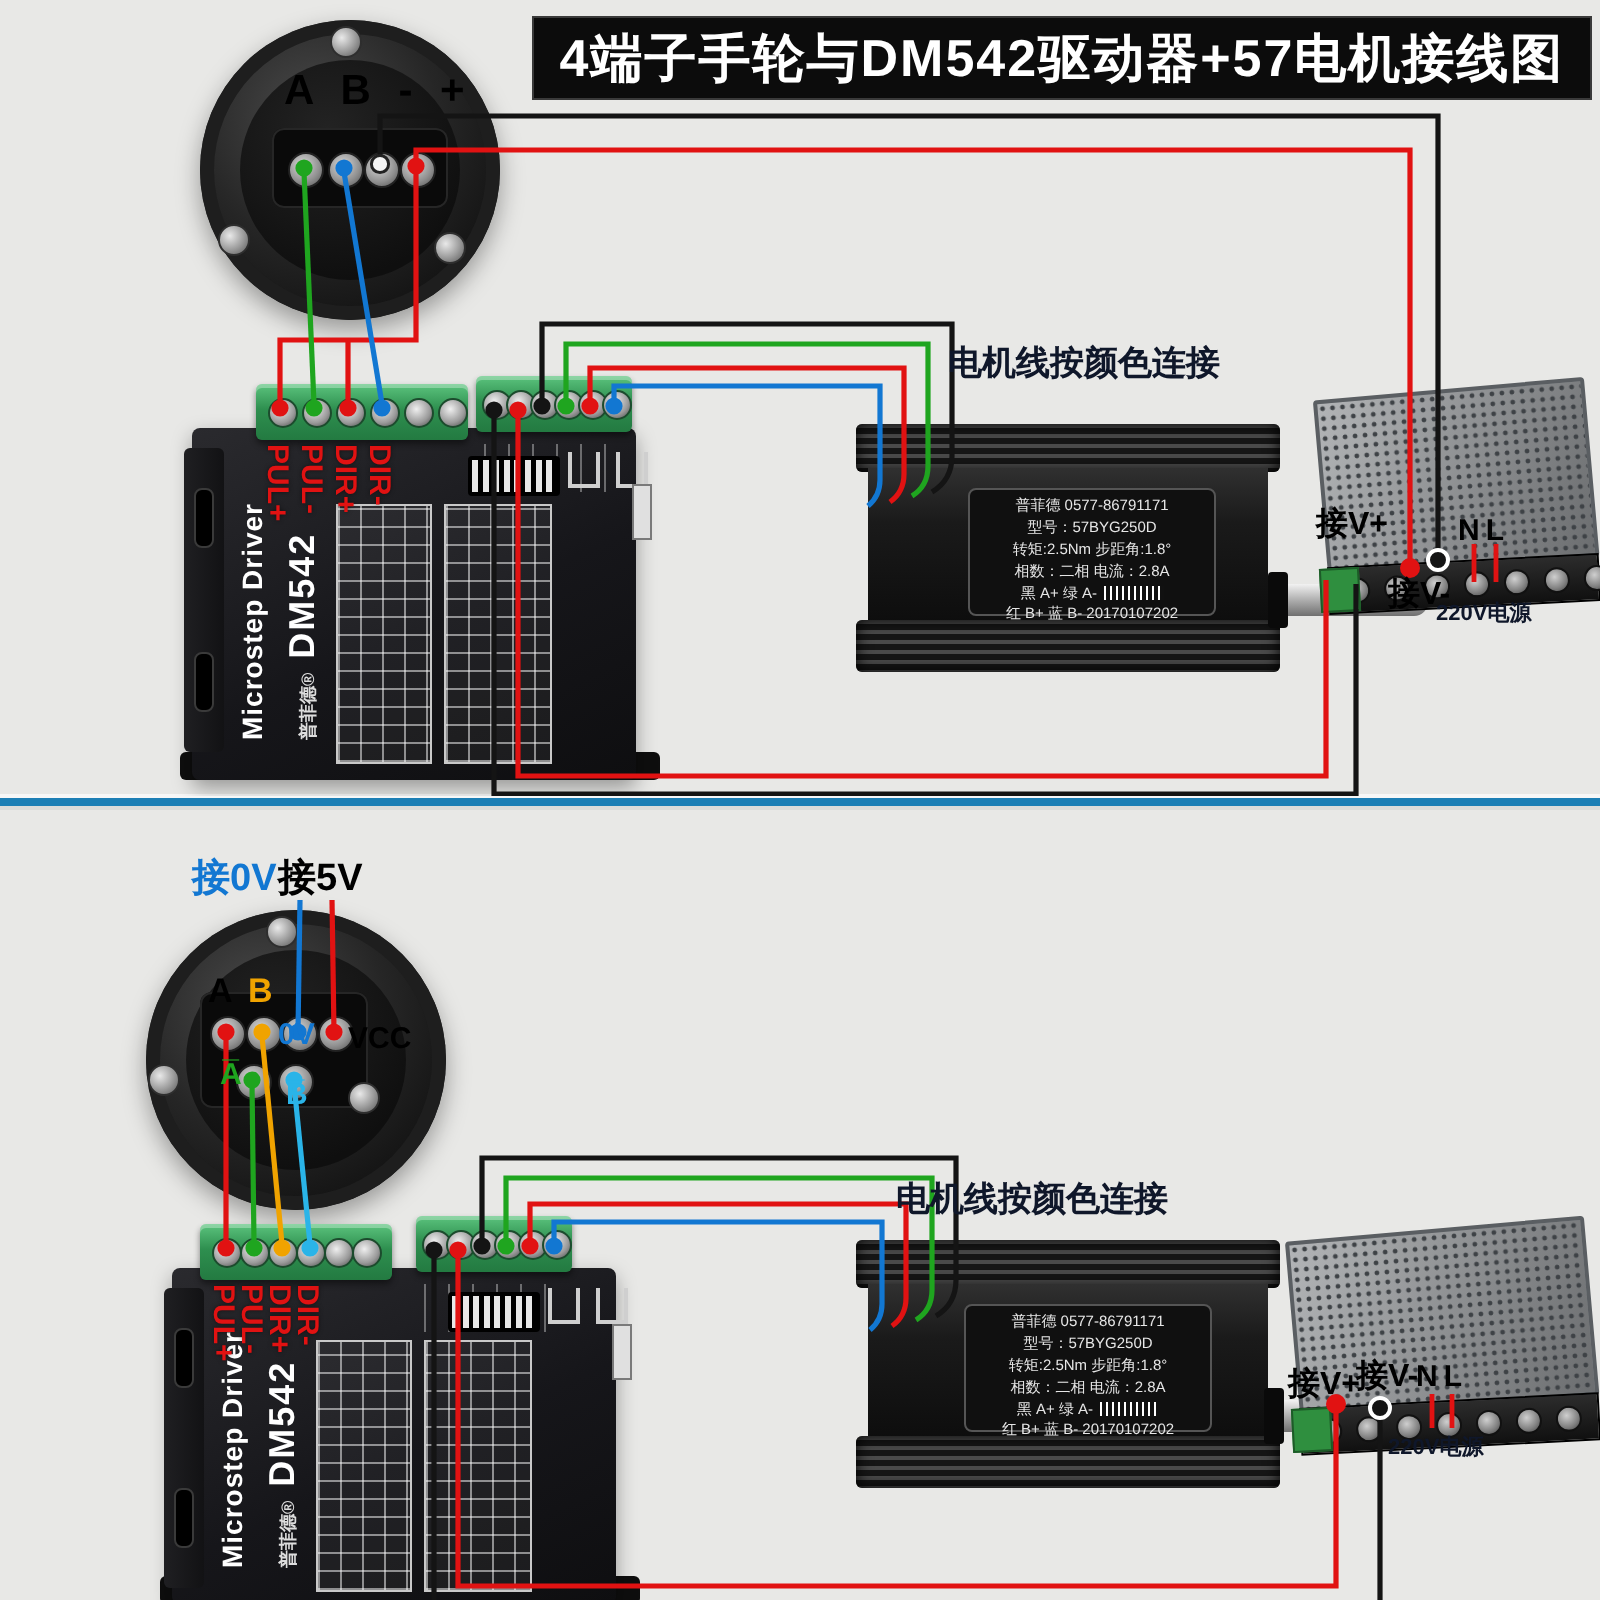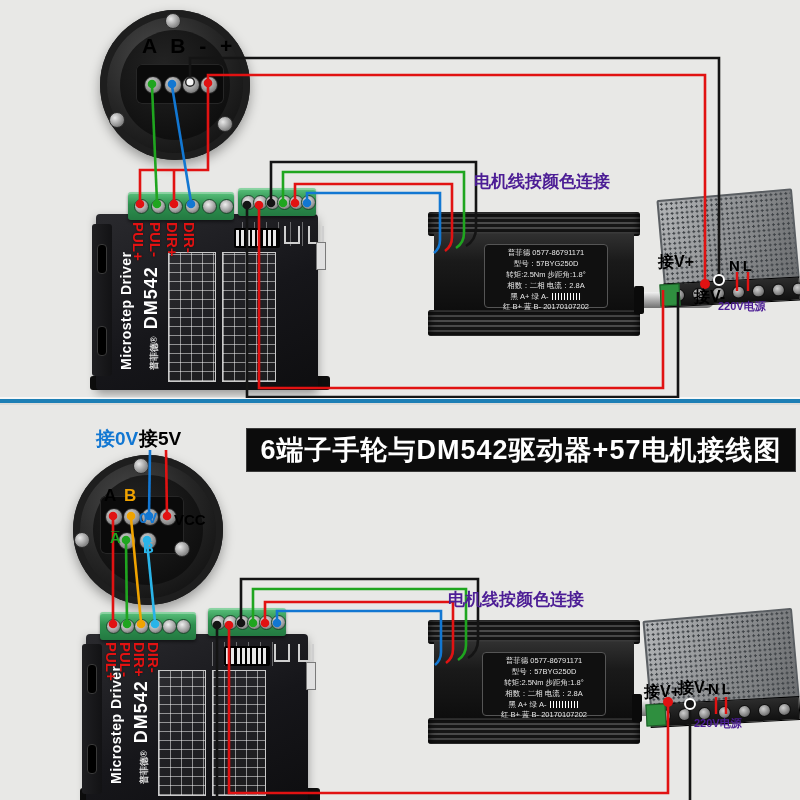--- a/index.html
+++ b/index.html
@@ -5,21 +5,21 @@
   html,body{margin:0;padding:0;}
   body{width:800px;height:800px;font-family:"Liberation Sans","DejaVu Sans",sans-serif;}
   .scene{position:relative;width:800px;height:800px;background:#e8e8e6;overflow:hidden;}
   .panel{position:absolute;left:0;width:800px;overflow:hidden;}
   .panel-a{top:0;height:398px;}
   .panel-b{top:416px;height:394px;}
   .divider{position:absolute;left:0;top:397px;width:800px;height:8px;background:#1d7fb5;border-top:2px solid #f7f7f7;border-bottom:2px solid #dcdcda;box-sizing:border-box;}
   .titlebar{position:absolute;background:#0c0c0c;color:#fff;font-weight:800;text-align:center;letter-spacing:1px;border:1px solid #3a3a3a;box-sizing:border-box;}
   .wires{position:absolute;left:0;top:0;z-index:30;pointer-events:none;}
   .lbl{position:absolute;font-weight:900;white-space:nowrap;z-index:40;}
-  .red{color:#000000}.blue{color:#1277d2}.orange{color:#f0a300}.green{color:#1fa51f}.cyan{color:#2ab4e8}.dark{color:#4c1d95}
+  .red{color:#000000}.blue{color:#1277d2}.orange{color:#f0a300}.green{color:#1fa51f}.cyan{color:#2ab4e8}.dark{color:#0f172a}
   
   .hw{position:absolute;border-radius:50%;background:radial-gradient(circle at 38% 32%,#4a4a4a,#262626 45%,#161616 72%,#0a0a0a 100%);box-shadow:inset 0 0 0 7px #1e1e1e,0 5px 12px rgba(0,0,0,.35);z-index:10;}
   .hw-inner{position:absolute;inset:20px;border-radius:50%;background:radial-gradient(circle at 40% 32%,#232323,#0f0f0f 75%);}
   .hw-screw{position:absolute;width:14px;height:14px;border-radius:50%;background:radial-gradient(circle at 35% 35%,#e9e9e9,#9a9a9a 55%,#575757);border:1px solid #2e2e2e;z-index:12;}
   .hw-block{position:absolute;background:#0a0a0a;border-radius:6px;box-shadow:inset 0 0 0 1px #262626;z-index:11;}
   .term-screw{position:absolute;width:16px;height:16px;border-radius:50%;background:radial-gradient(circle at 40% 35%,#d9d9d9,#8f8f8f 60%,#4f4f4f);border:1px solid #222;z-index:12;}
   
   .drv-base{position:absolute;background:#0e0e0e;border-radius:3px;z-index:9;}
   .drv-body{position:absolute;background:linear-gradient(155deg,#2a2a2e,#16161a 55%,#0e0e10);border-radius:4px;box-shadow:0 4px 10px rgba(0,0,0,.35);z-index:10;}
   .drv-flange{position:absolute;background:linear-gradient(90deg,#1f1f22,#121214);border-radius:3px;z-index:11;}
@@ -51,20 +51,21 @@
   .psu-screw{width:11px;height:11px;border-radius:50%;background:radial-gradient(circle at 40% 35%,#cfcfcf,#808080 60%,#3f3f3f);border:1px solid #111;flex:0 0 auto;}
   .pcb{position:absolute;left:-4px;bottom:-2px;width:18px;height:20px;background:#2f8f3f;border:1px solid #1d5b28;transform:rotate(-3deg);}
 </style>
 </head>
 <body>
 
 <div class="scene">
 
   <div class="panel panel-a">
 
+    <div class="titlebar" style="left:266px;top:8px;width:530px;height:42px;line-height:40px;font-size:26px;">4端子手轮与DM542驱动器+57电机接线图</div>
 
     <div class="hw" style="left:100px;top:10px;width:150px;height:150px;">
       <div class="hw-inner"></div>
     </div>
     <span class="hw-screw" style="left:165px;top:13px;"></span>
     <span class="hw-screw" style="left:109px;top:112px;"></span>
     <span class="hw-screw" style="left:217px;top:116px;"></span>
     <div class="hw-block" style="left:136px;top:64px;width:88px;height:40px;"></div>
     <span class="term-screw" style="left:144px;top:76px;"></span>
     <span class="term-screw" style="left:164px;top:76px;"></span>
@@ -185,21 +186,20 @@
     </svg>
   </div>
 
   <div class="divider"></div>
 
   <div class="panel panel-b">
 
     <div class="lbl blue" style="left:96px;top:10px;font-size:19px;">接0V</div>
     <div class="lbl red" style="left:139px;top:10px;font-size:19px;">接5V</div>
 
-    <div class="titlebar" style="left:246px;top:12px;width:550px;height:44px;line-height:42px;font-size:27px;">6端子手轮与DM542驱动器+57电机接线图</div>
 
     <div class="hw" style="left:73px;top:39px;width:150px;height:150px;">
       <div class="hw-inner"></div>
     </div>
     <span class="hw-screw" style="left:133px;top:42px;"></span>
     <span class="hw-screw" style="left:74px;top:116px;"></span>
     <span class="hw-screw" style="left:174px;top:125px;"></span>
     <div class="hw-block" style="left:100px;top:80px;width:84px;height:58px;"></div>
     <span class="term-screw" style="left:105px;top:92px;"></span>
     <span class="term-screw" style="left:123px;top:92px;"></span>

